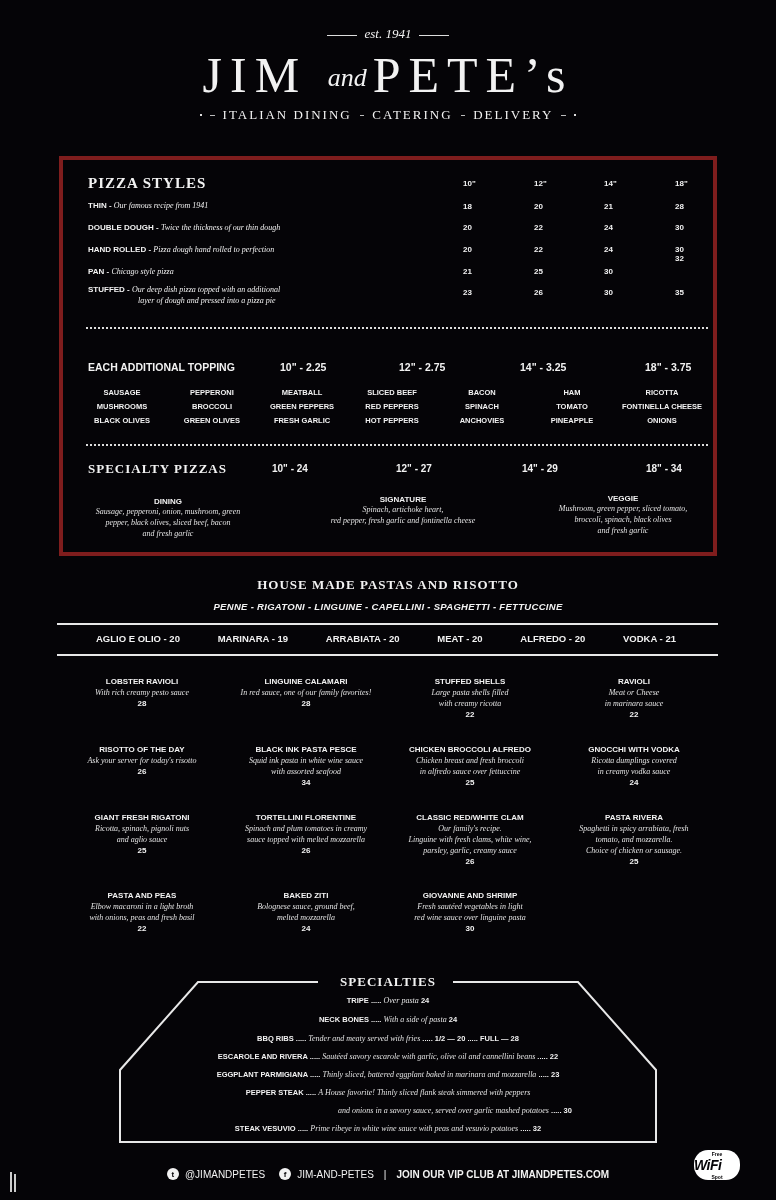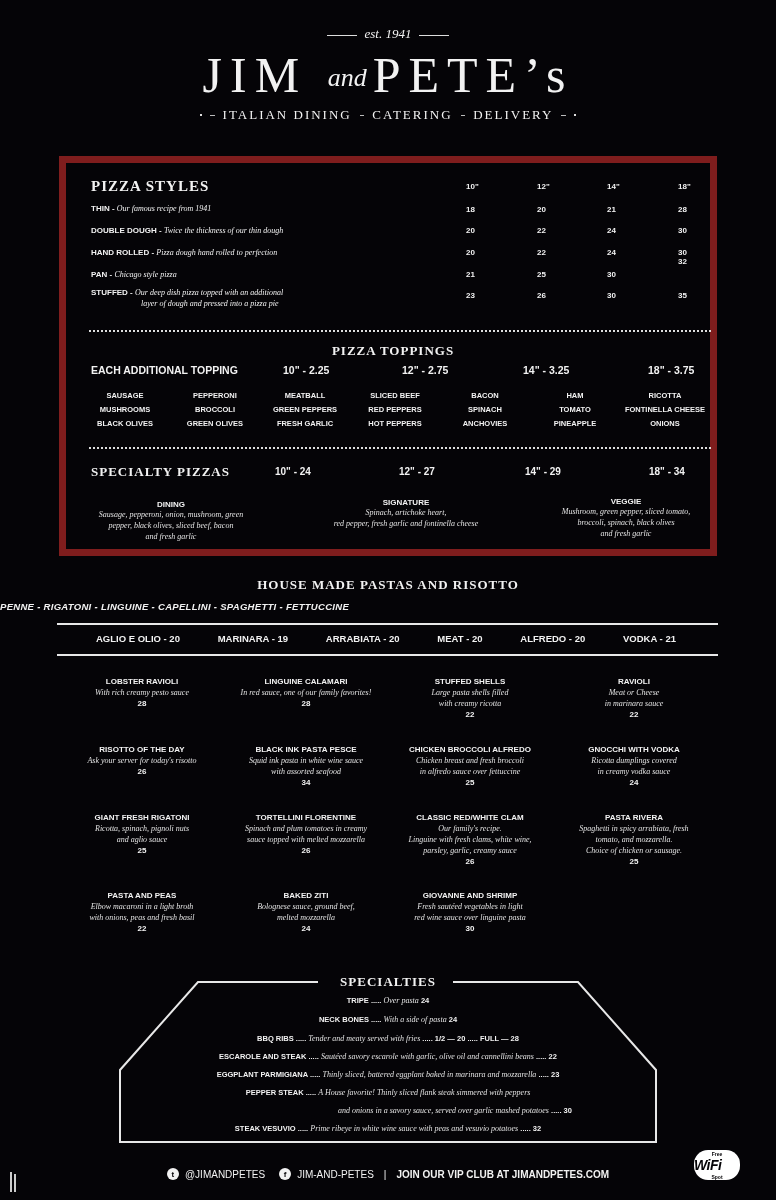--- a/index.html
+++ b/index.html
@@ -10,42 +10,42 @@
   
   .est { position: absolute; top: 26px; left: 0; width: 776px; text-align: center; font-style: italic; font-size: 13px; }
   .est .ln { display: inline-block; width: 30px; height: 1px; background: #ddd; vertical-align: middle; margin: 0 8px; }
   .logo { position: absolute; top: 46px; left: 0; width: 776px; text-align: center; font-size: 50px; letter-spacing: 8px; font-weight: normal; }
   .logo .and { font-style: italic; font-size: 26px; letter-spacing: 0; vertical-align: 6px; margin: 0 6px 0 0; }
   .tagline { position: absolute; top: 107px; left: 200px; width: 376px; display: flex; align-items: center; justify-content: space-between; font-size: 13px; letter-spacing: 2px; }
   .tagline .ln { flex: 1; height: 1px; background: #bbb; margin: 0 8px; }
   .tagline .dot { width: 2px; height: 2px; background: #ddd; }
 
   
-  .pizzabox { position: absolute; left: 59px; top: 156px; width: 658px; height: 400px; border: 7px solid #7f1d1d; }
+  .pizzabox { position: absolute; left: 59px; top: 156px; width: 658px; height: 400px; border: 4px solid #7f1d1d; }
   .sect-title { font-family: "Liberation Serif", serif; font-weight: bold; letter-spacing: 1px; }
   .styles-title { position: absolute; left: 25px; top: 15px; font-size: 15px; }
   .size-head { position: absolute; top: 19px; font-size: 8px; font-weight: bold; }
   .style-row { position: absolute; left: 25px; font-size: 8px; }
   .style-row .nm { font-weight: bold; }
   .style-row .ds { font-family: "Liberation Serif", serif; font-style: italic; font-size: 8px; }
   .style-row .ds2 { position: absolute; left: 50px; top: 11px; white-space: nowrap; }
   .price { position: absolute; font-size: 8px; font-weight: bold; }
   .dotted { position: absolute; left: 23px; width: 622px; border-top: 2px dotted #ddd; }
   .toppings-title { position: absolute; left: 0; width: 654px; top: 180px; text-align: center; font-size: 13px; }
   .topping-price-row { position: absolute; top: 201px; font-size: 10.5px; font-weight: bold; }
   .topgrid { position: absolute; left: 14px; top: 228px; width: 630px; display: grid; grid-template-columns: repeat(7, 1fr); row-gap: 5px; font-size: 7.5px; font-weight: bold; text-align: center; }
   .spec-title { position: absolute; left: 25px; top: 301px; font-size: 13px; }
   .spec-price { position: absolute; top: 303px; font-size: 10px; font-weight: bold; }
   .spec-item { position: absolute; top: 337px; text-align: center; }
   .spec-item .nm { font-size: 8px; font-weight: bold; }
   .spec-item .ds { font-family: "Liberation Serif", serif; font-style: italic; font-size: 8px; line-height: 11px; color: #e2e2e2; }
 
   
   .pasta-title { position: absolute; top: 577px; left: 0; width: 776px; text-align: center; font-size: 13px; }
-  .pasta-types { position: absolute; top: 601px; left: 0; width: 776px; text-align: left; font-size: 9.5px; font-weight: bold; font-style: italic; letter-spacing: 0.3px; }
+  .pasta-types { position: absolute; top: 601px; left: 0; width: 776px; text-align: center; font-size: 9.5px; font-weight: bold; font-style: italic; letter-spacing: 0.3px; }
   .hr { position: absolute; left: 57px; width: 661px; height: 2px; background: #e8e8e8; }
   .sauces { position: absolute; top: 633px; left: 96px; width: 580px; display: flex; justify-content: space-between; font-size: 9.5px; font-weight: bold; }
   .pastagrid { position: absolute; top: 676px; left: 60px; width: 656px; display: grid; grid-template-columns: repeat(4, 164px); }
   .pasta-item { text-align: center; height: 68px; }
   .pasta-item.tall { height: 78px; }
   .pasta-item .nm { font-size: 8px; font-weight: bold; line-height: 11px; }
   .pasta-item .ds { font-family: "Liberation Serif", serif; font-style: italic; font-size: 8px; line-height: 11px; color: #e2e2e2; }
   .pasta-item .pr { font-size: 8px; font-weight: bold; line-height: 12px; }
 
   
@@ -119,21 +119,20 @@
   <div class="price" style="left:612px;top:94px">32</div>
 
   <div class="style-row" style="top:125px"><span class="nm">STUFFED -</span> <span class="ds">Our deep dish pizza topped with an additional</span><span class="ds ds2">layer of dough and pressed into a pizza pie</span></div>
   <div class="price" style="left:400px;top:128px">23</div>
   <div class="price" style="left:471px;top:128px">26</div>
   <div class="price" style="left:541px;top:128px">30</div>
   <div class="price" style="left:612px;top:128px">35</div>
 
   <div class="dotted" style="top:167px"></div>
 
-  <div class="toppings-title sect-title">PIZZA TOPPINGS</div>
   <div class="topping-price-row" style="left:25px">EACH ADDITIONAL TOPPING</div>
   <div class="topping-price-row" style="left:217px">10" - 2.25</div>
   <div class="topping-price-row" style="left:336px">12" - 2.75</div>
   <div class="topping-price-row" style="left:457px">14" - 3.25</div>
   <div class="topping-price-row" style="left:582px">18" - 3.75</div>
 
   <div class="topgrid">
     <span>SAUSAGE</span>
     <span>PEPPERONI</span>
     <span>MEATBALL</span>
@@ -293,21 +292,21 @@
 </div>
 
 <svg class="spec-frame" viewBox="0 0 540 164" width="540" height="164">
   <polyline points="200,2 80,2 2,90 2,162 538,162 538,90 460,2 335,2" fill="none" stroke="#e8e8e8" stroke-width="2"></polyline>
 </svg>
 <div class="specialties-title sect-title">SPECIALTIES</div>
 
 <div class="sp-row" style="top:996px"><span class="nm">TRIPE .....</span> <span class="ds">Over pasta</span> <span class="pr">24</span></div>
 <div class="sp-row" style="top:1015px"><span class="nm">NECK BONES .....</span> <span class="ds">With a side of pasta</span> <span class="pr">24</span></div>
 <div class="sp-row" style="top:1034px"><span class="nm">BBQ RIBS .....</span> <span class="ds">Tender and meaty served with fries</span> <span class="pr">..... 1/2 — 20 ..... FULL — 28</span></div>
-<div class="sp-row" style="top:1052px"><span class="nm">ESCAROLE AND STEAK .....</span> <span class="ds">Sautéed savory escarole with garlic, olive oil and cannellini beans</span> <span class="pr">..... 22</span></div>
+<div class="sp-row" style="top:1052px"><span class="nm">ESCAROLE AND RIVERA .....</span> <span class="ds">Sautéed savory escarole with garlic, olive oil and cannellini beans</span> <span class="pr">..... 22</span></div>
 <div class="sp-row" style="top:1070px"><span class="nm">EGGPLANT PARMIGIANA .....</span> <span class="ds">Thinly sliced, battered eggplant baked in marinara and mozzarella</span> <span class="pr">..... 23</span></div>
 <div class="sp-row" style="top:1088px"><span class="nm">PEPPER STEAK .....</span> <span class="ds">A House favorite!  Thinly sliced flank steak simmered with peppers</span></div>
 <div class="sp-row" style="top:1106px;left:185px"><span class="ds">and onions in a savory sauce, served over garlic mashed potatoes</span> <span class="pr">..... 30</span></div>
 <div class="sp-row" style="top:1124px"><span class="nm">STEAK VESUVIO .....</span> <span class="ds">Prime ribeye in white wine sauce with peas and vesuvio potatoes</span> <span class="pr">..... 32</span></div>
 
 <svg class="utensil" viewBox="0 0 6 20" width="6" height="20">
   <rect x="0" y="0" width="2" height="20" fill="#ccc"></rect>
     <rect x="4" y="2" width="2" height="18" fill="#ccc"></rect>
 </svg>
 <div class="footer">

